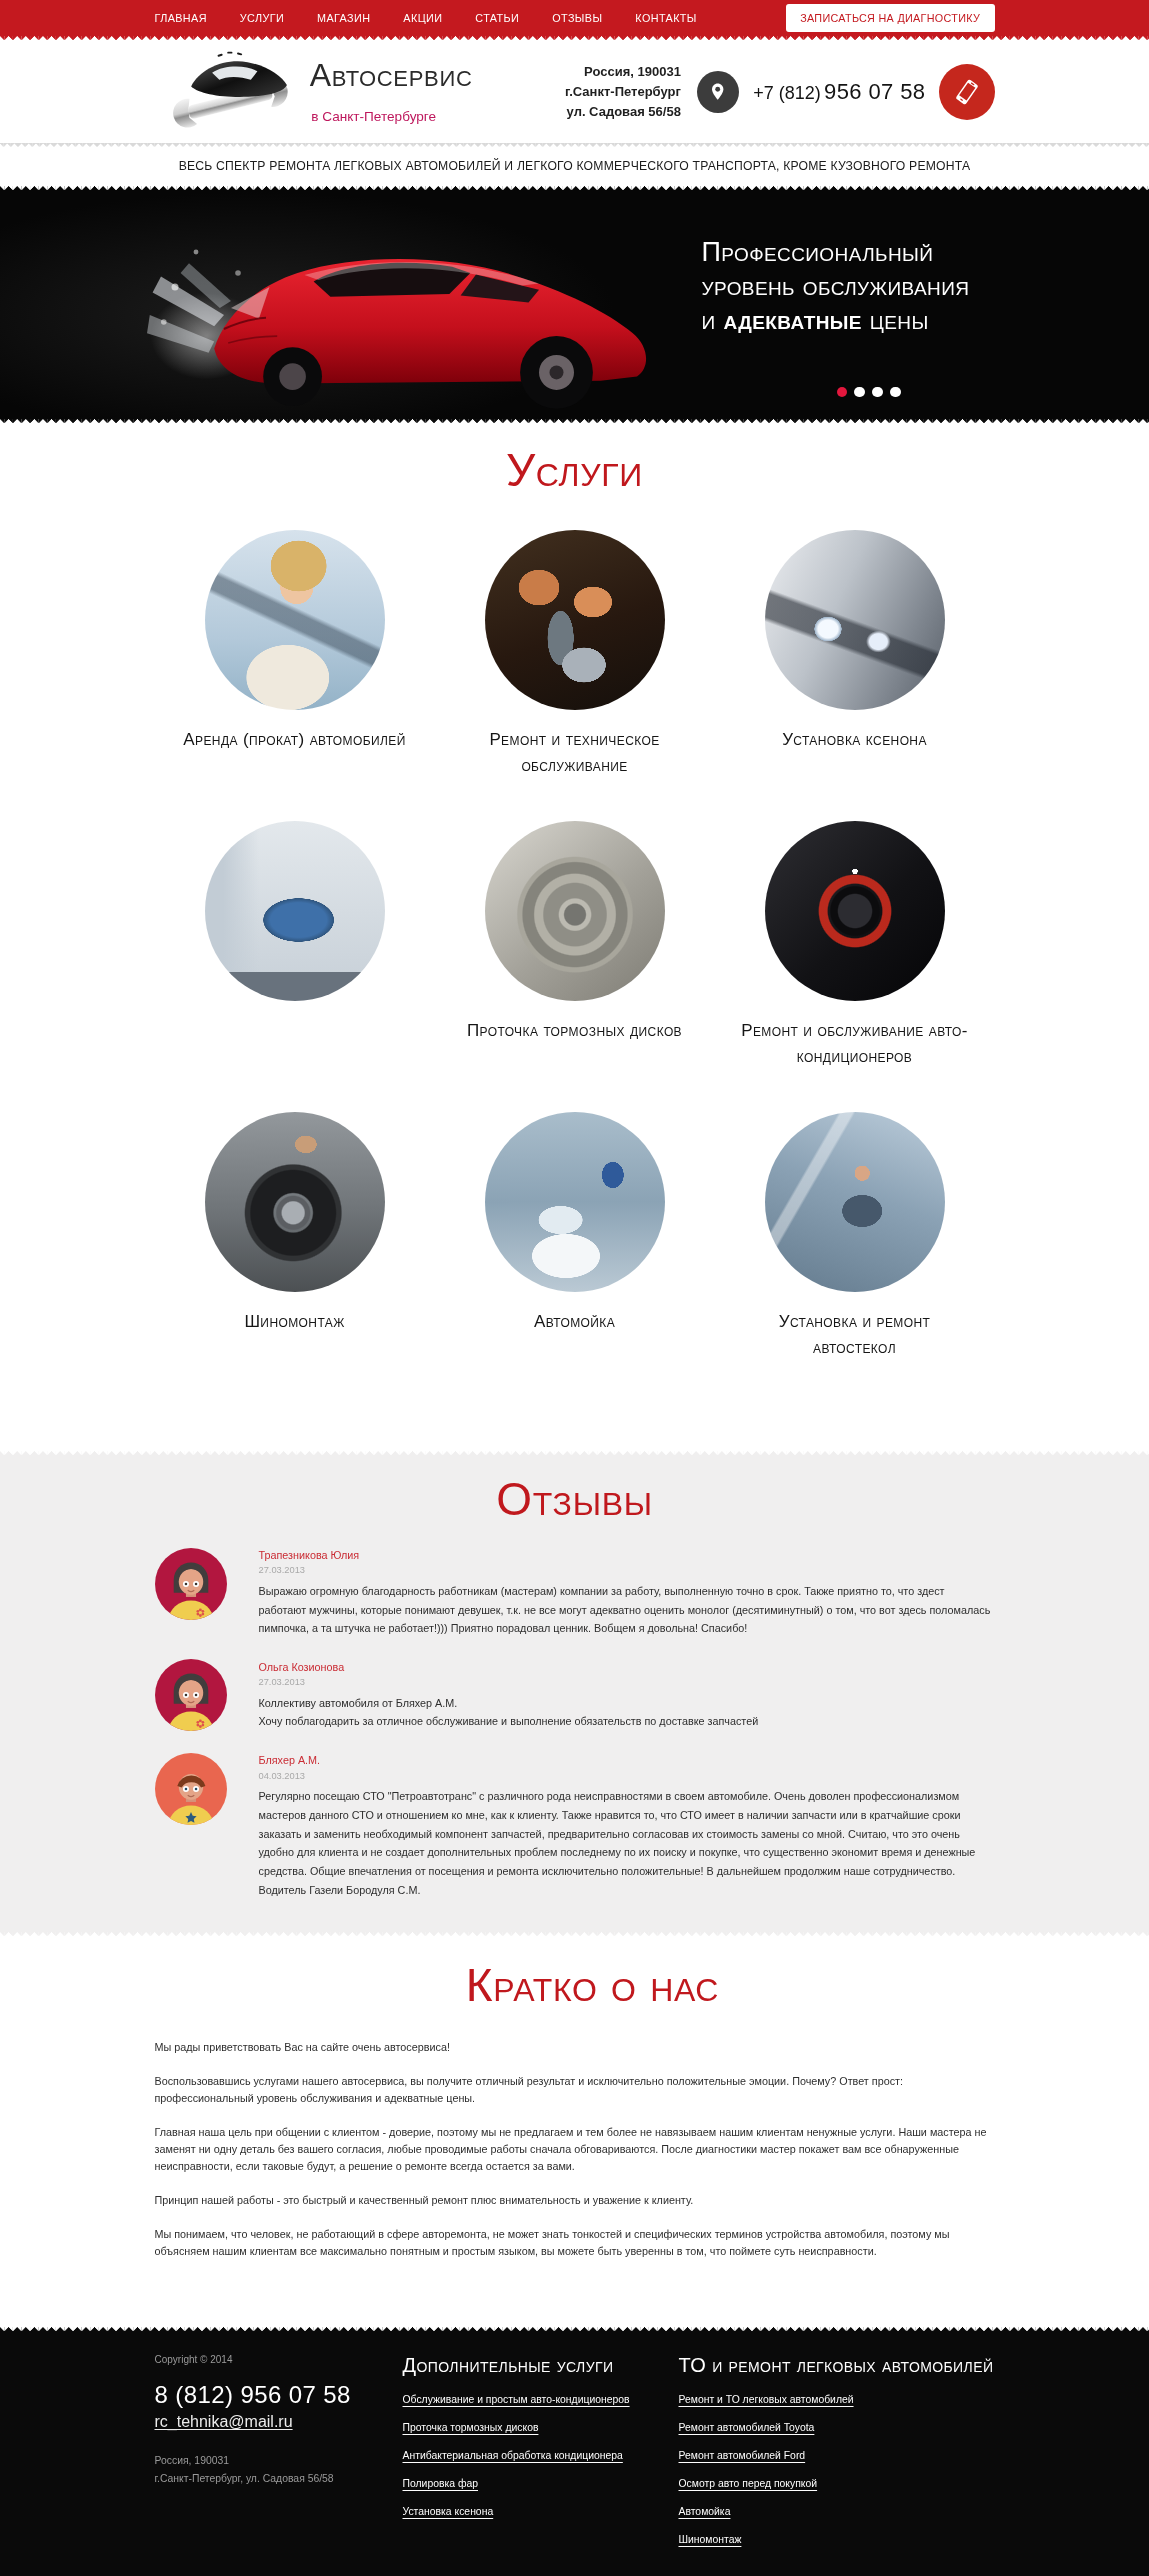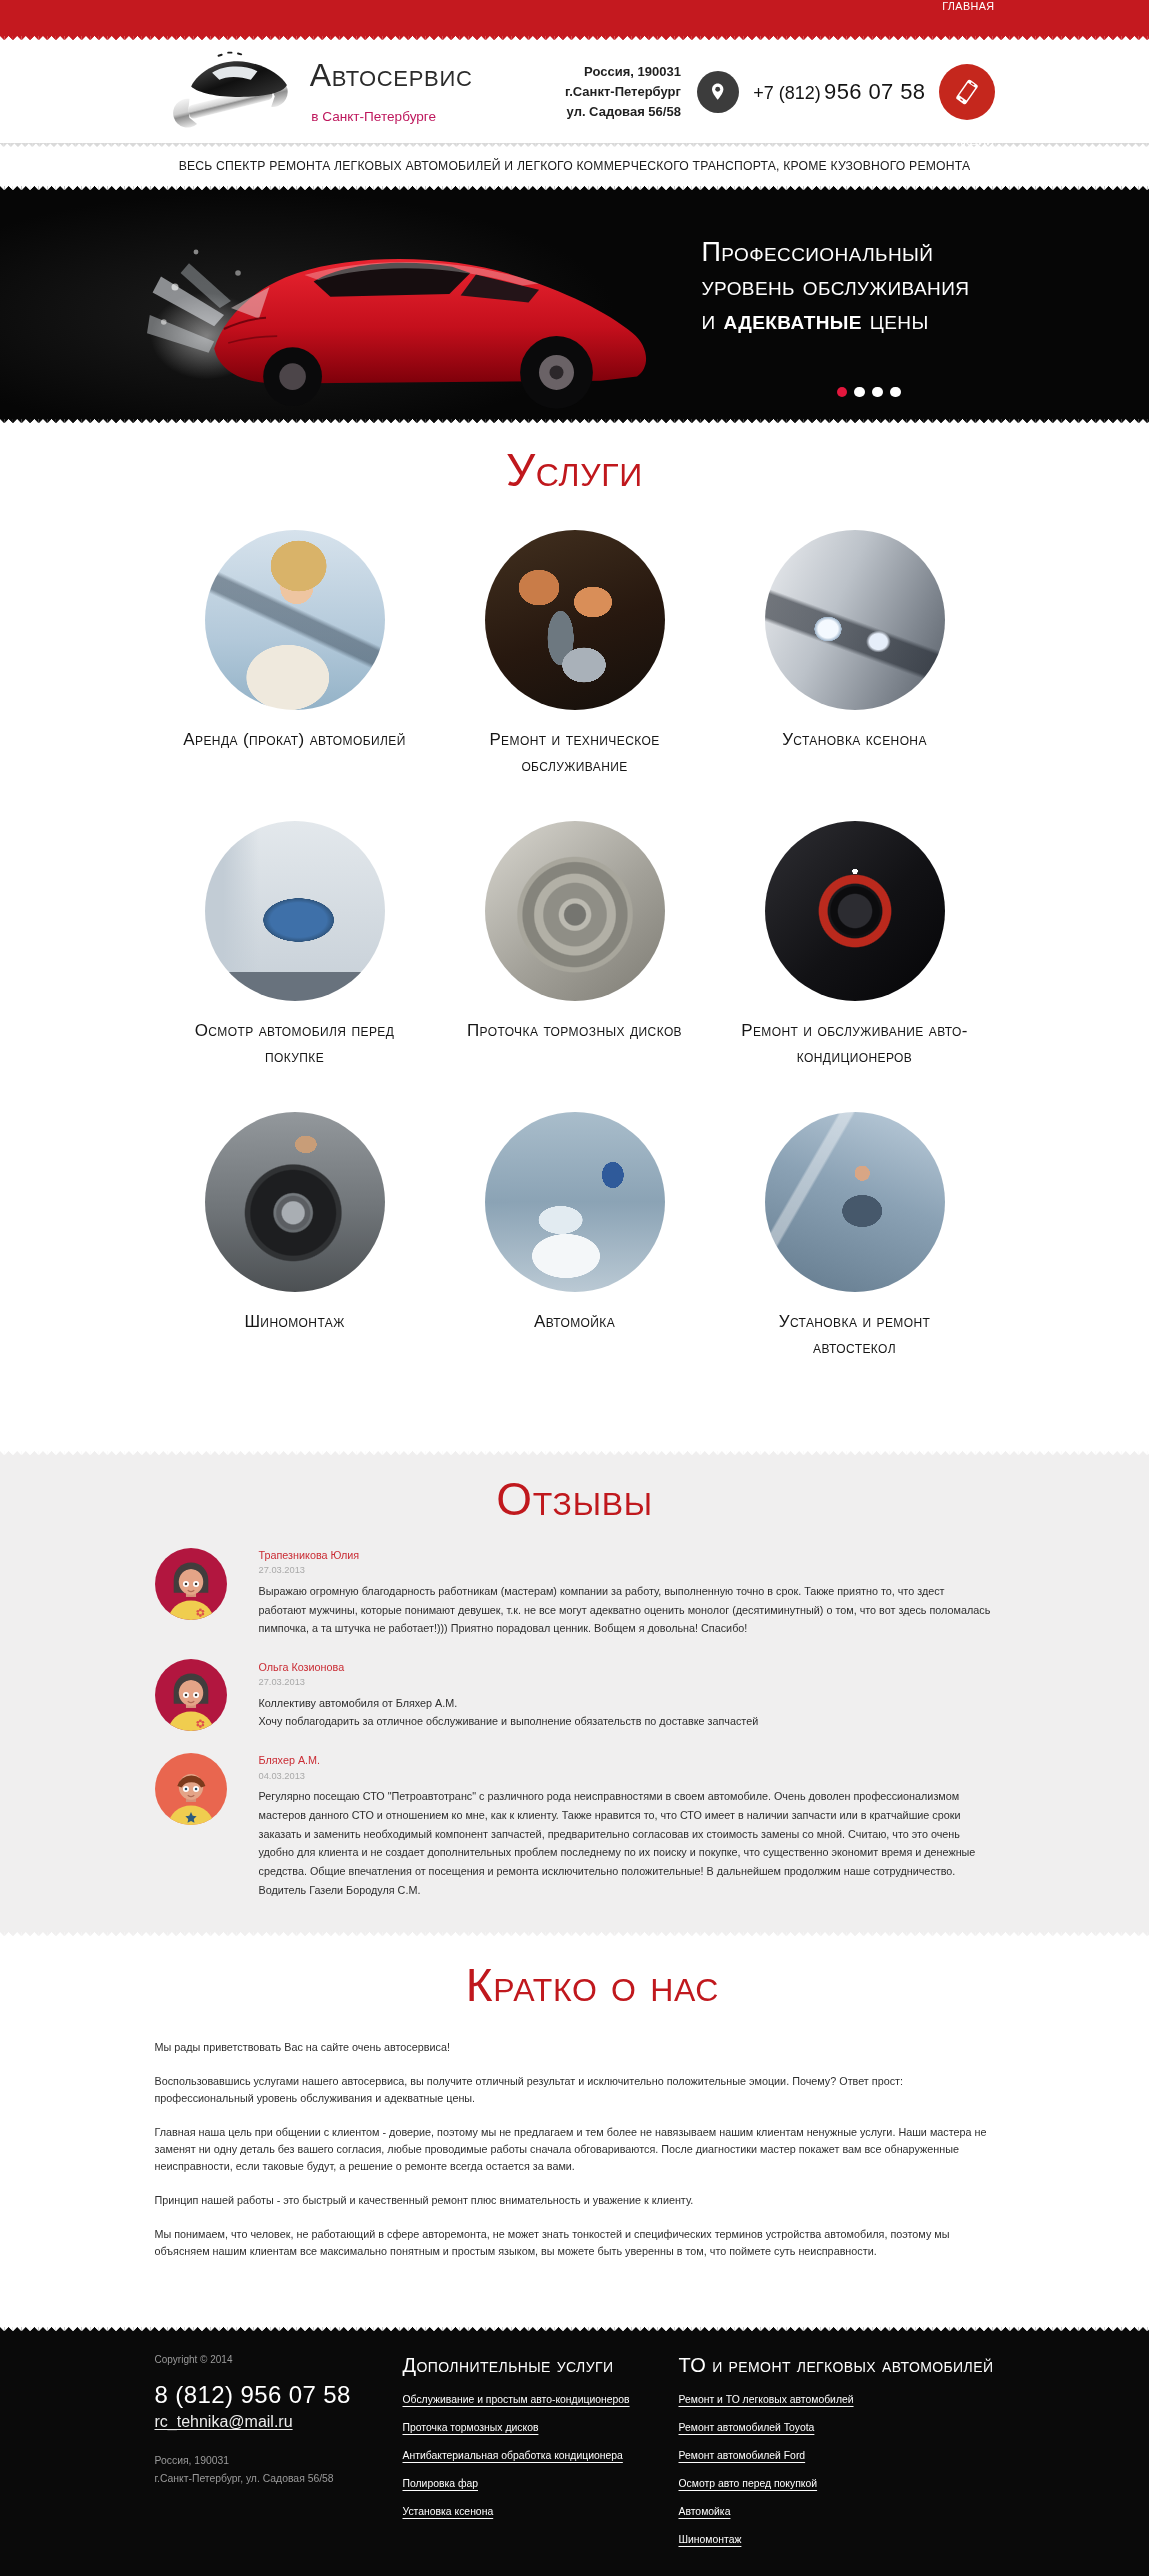--- a/index.html
+++ b/index.html
@@ -12,21 +12,21 @@
   .zz { height: 4.3px; background-repeat: repeat-x; background-size: 8.6px 8.6px; background-position: -4.3px 0; }
   .zz-red    { background-image: linear-gradient(135deg,#c4191f 25%,transparent 25%),linear-gradient(225deg,#c4191f 25%,transparent 25%); }
   .zz-white  { background-image: linear-gradient(135deg,#ffffff 25%,transparent 25%),linear-gradient(225deg,#ffffff 25%,transparent 25%); }
   .zz-black  { background-image: linear-gradient(135deg,#0a0a0a 25%,transparent 25%),linear-gradient(225deg,#0a0a0a 25%,transparent 25%); }
   .zz-gray   { background-image: linear-gradient(135deg,#f0efef 25%,transparent 25%),linear-gradient(225deg,#f0efef 25%,transparent 25%); }
   .zz-sep    { height:3.6px; background-size:7.2px 7.2px; background-position:-3.6px 0;
                background-image: linear-gradient(135deg,#d9d9d9 25%,transparent 25%),linear-gradient(225deg,#d9d9d9 25%,transparent 25%); }
 
   
   .topnav { height: 36px; background: #c4191f; }
-  .nav-inner { display: flex; align-items: flex-end; height: 100%; gap: 33px; flex-direction: column; }
+  .nav-inner { display: flex; align-items: center; height: 100%; gap: 33px; }
   .nav-item { color: #fff; font-size: 10.8px; letter-spacing: 0.4px; text-decoration: none; cursor: pointer; white-space: nowrap; }
   .nav-cta { margin-left: auto; background: #fff; color: #c4191f; font-size: 10.8px; letter-spacing: 0.3px;
              padding: 8px 14.4px; border-radius: 2.9px; text-decoration: none; cursor: pointer; white-space: nowrap; }
 
   
   .header { height: 103px; background: #fff; }
   .header-inner { display: flex; align-items: center; height: 100%; }
   .logo-mark { flex: 0 0 auto; margin-top: 2.9px; }
   .brand { margin-left: 4.3px; }
   .brand-title { font-size: 32px; color: #2b2b2b; line-height: 32px; letter-spacing: 0.7px; }
@@ -291,21 +291,20 @@
     <div class="svc">
       <div class="svc-img ph-2"></div>
       <div class="svc-label sc">Ремонт и техническое обслуживание</div>
     </div>
     <div class="svc">
       <div class="svc-img ph-3"></div>
       <div class="svc-label sc">Установка ксенона</div>
     </div>
     <div class="svc">
       <div class="svc-img ph-4"></div>
-      <div class="svc-label sc">Осмотр автомобиля перед покупке</div>
     </div>
     <div class="svc">
       <div class="svc-img ph-5"></div>
       <div class="svc-label sc">Проточка тормозных дисков</div>
     </div>
     <div class="svc">
       <div class="svc-img ph-6"></div>
       <div class="svc-label sc">Ремонт и обслуживание авто-кондиционеров</div>
     </div>
     <div class="svc">

